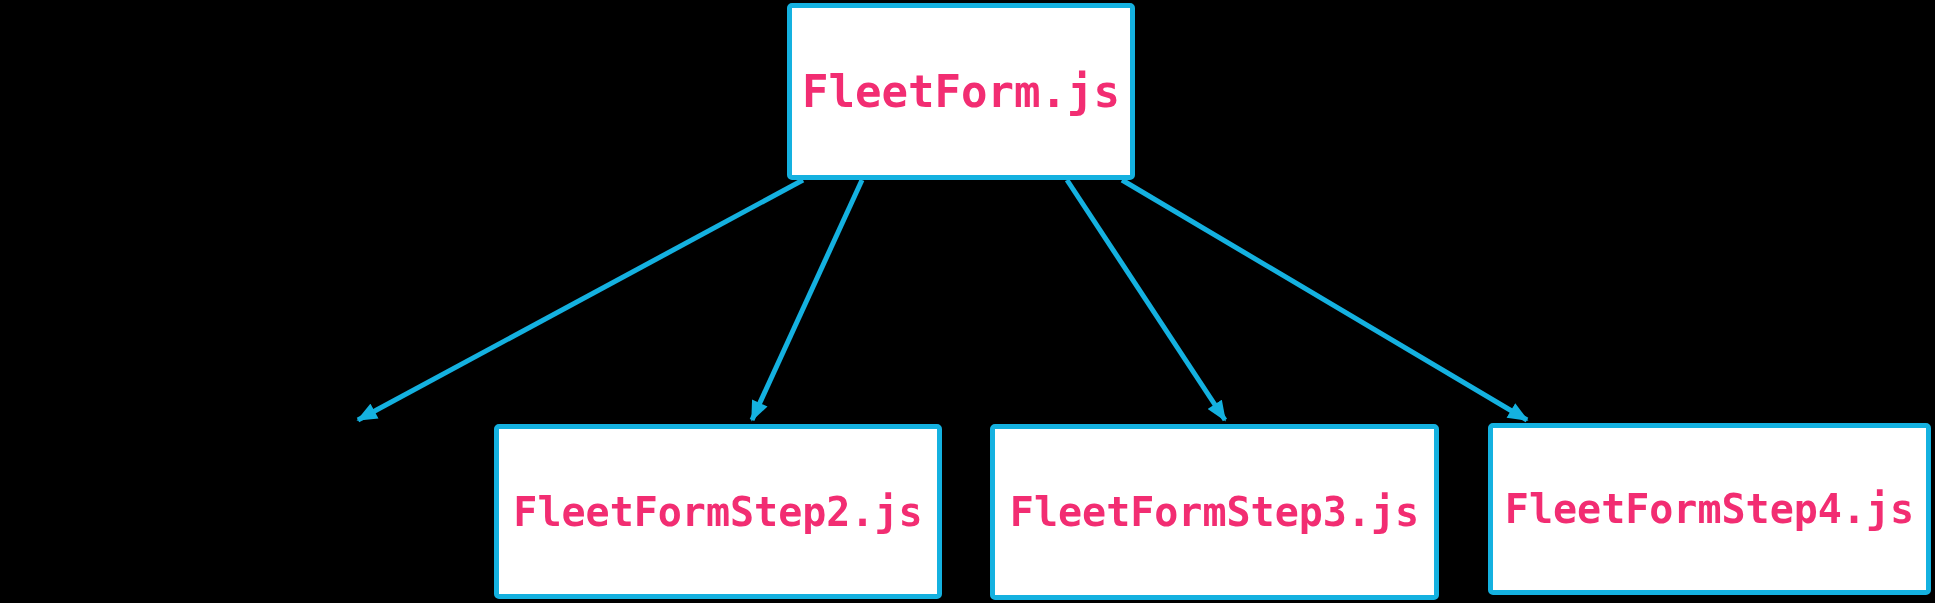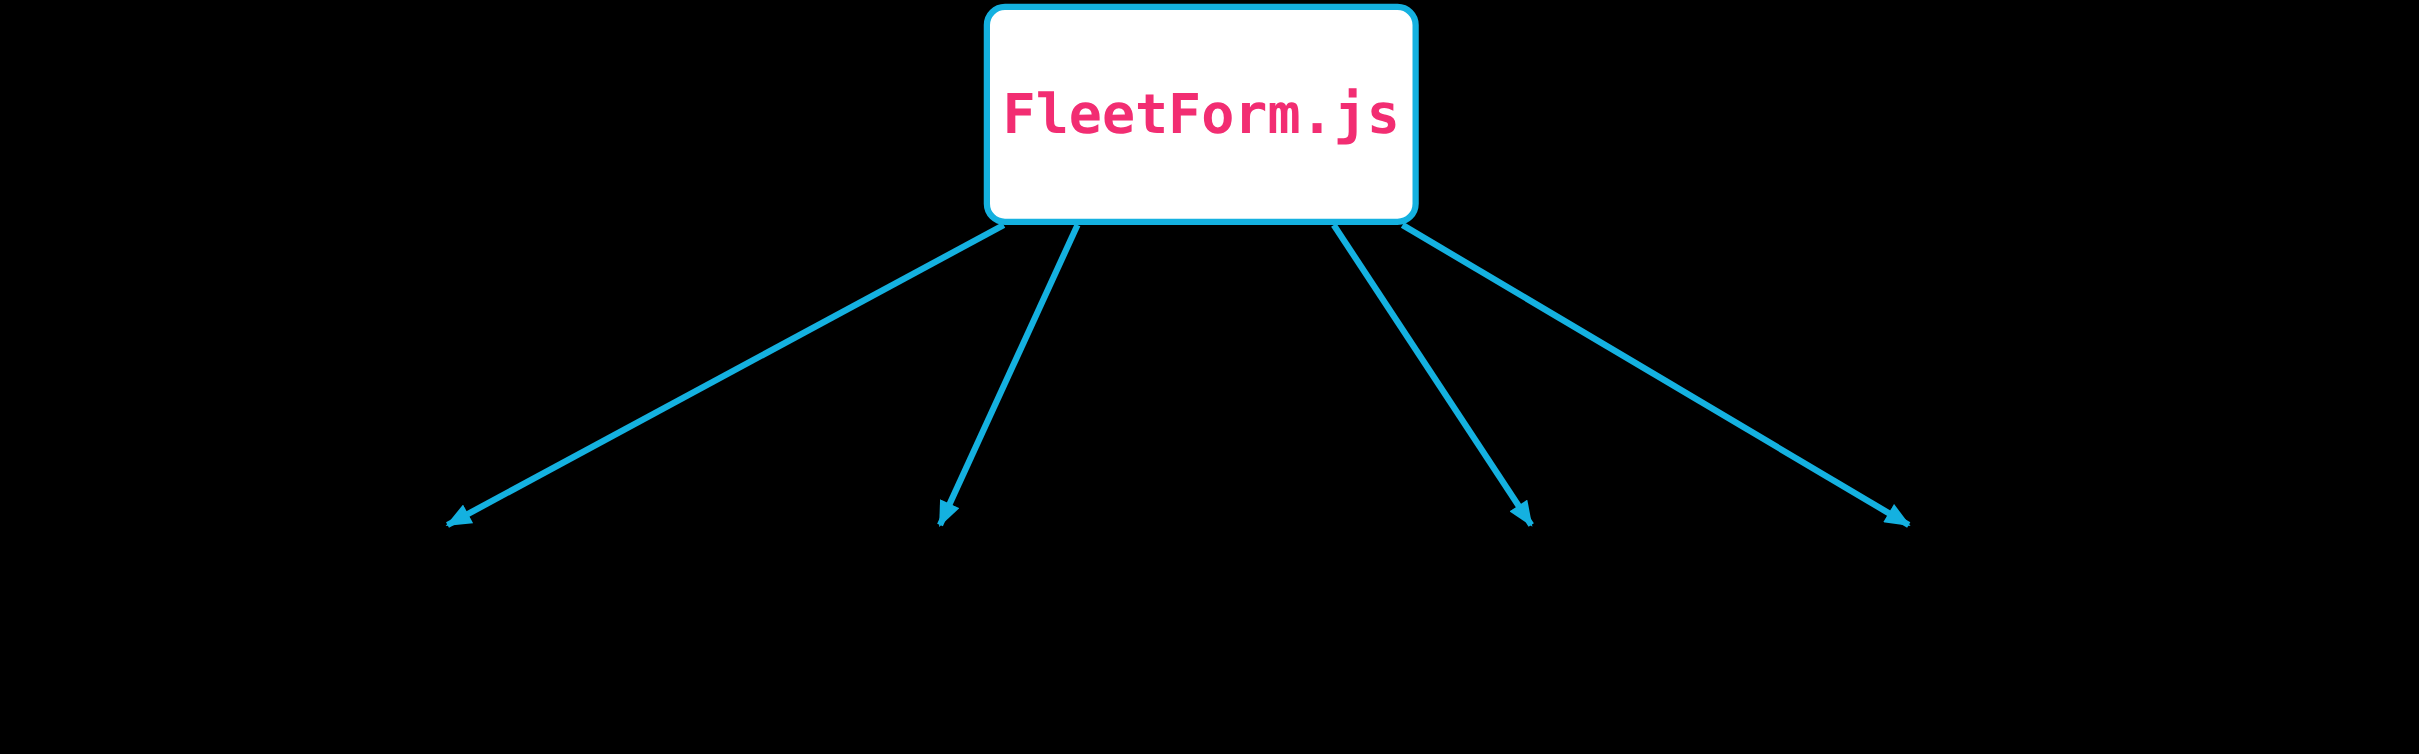--- a/index.html
+++ b/index.html
@@ -32,21 +32,21 @@
     stroke-width: 5;
   }
   .arrow-head {
     fill: var(--accent);
     stroke: none;
   }
   .node {
     position: absolute;
     background: var(--box-fill);
     border: 5px solid var(--accent);
-    border-radius: 17px;
+    border-radius: 5px;
     display: flex;
     align-items: center;
     justify-content: center;
     text-align: center;
   }
   .node-label {
     color: var(--pink);
     font-weight: bold;
     white-space: nowrap;
   }
@@ -73,16 +73,25 @@
     <line x1="862" y1="180" x2="752" y2="420" marker-end="url(#ah)"></line>
     <line x1="1067" y1="180" x2="1225" y2="420" marker-end="url(#ah)"></line>
     <line x1="1122" y1="180" x2="1527" y2="420" marker-end="url(#ah)"></line>
   </svg>
 
   <div class="node root">
     <span class="node-label">FleetForm.js</span>
   </div>
 
 
+  <div class="node child child-2">
+    <span class="node-label">FleetFormStep2.js</span>
+  </div>
 
+  <div class="node child child-3">
+    <span class="node-label">FleetFormStep3.js</span>
+  </div>
 
+  <div class="node child child-4">
+    <span class="node-label">FleetFormStep4.js</span>
+  </div>
 
 </div>
 
 </body></html>

